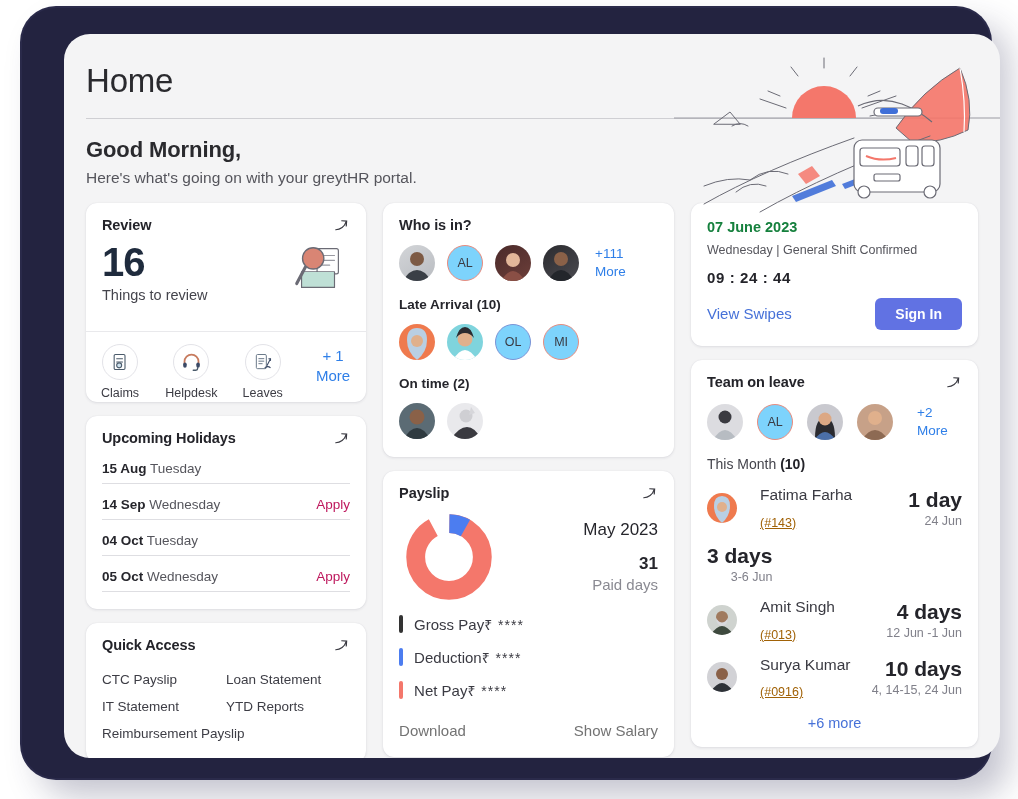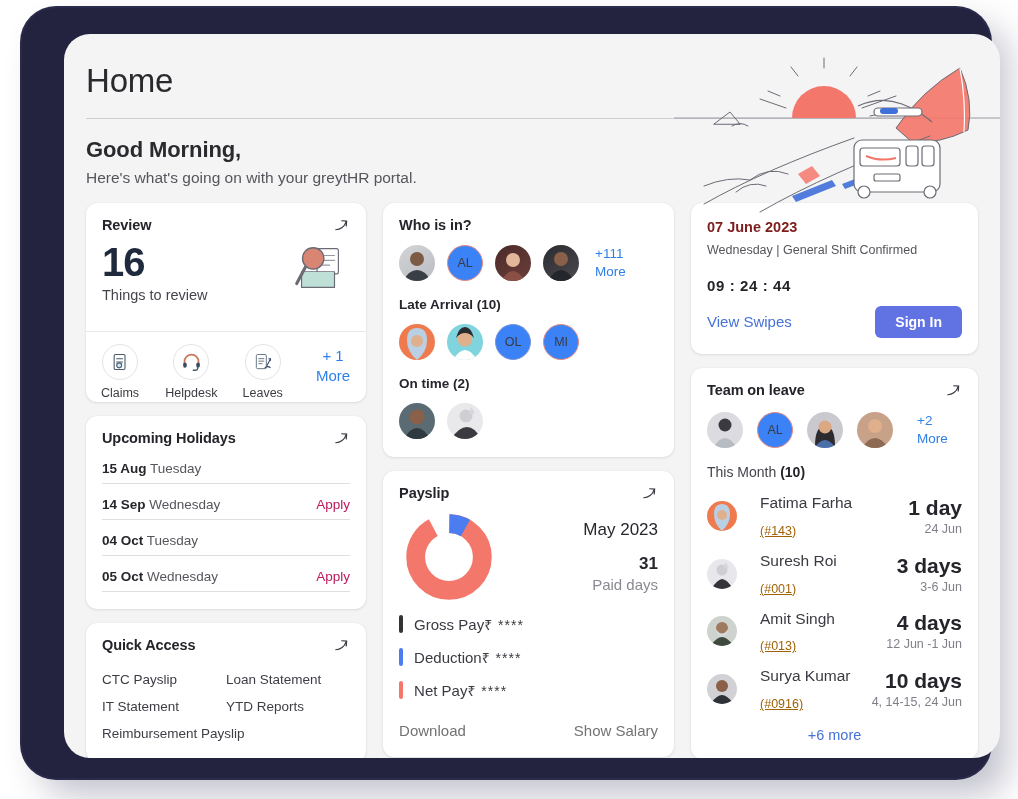--- a/index.html
+++ b/index.html
@@ -116,21 +116,21 @@
   }
   .qa-item.full { width: 100%; }
 
   
   .av-row { display: flex; align-items: center; gap: 12px; margin-top: 12px; }
   .av {
     width: 36px; height: 36px; border-radius: 50%;
     flex: 0 0 36px; overflow: hidden; position: relative;
   }
   .av.initial {
-    border: 1px solid #e98b7d; background: #3b82f6;
+    border: 1px solid #e98b7d; background: #7dd3fc;
     display: flex; align-items: center; justify-content: center;
     font-size: 12.5px; color: #3a3a42; font-weight: 400;
   }
   .av.initial.blue { border-color: #7b93d6; }
   .more-link {
     color: #2f7fe8; font-size: 13.5px; line-height: 1.3; cursor: pointer;
     margin-left: 4px;
   }
   .sec-title {
     font-size: 13.5px; font-weight: 700; color: #26262c; margin-top: 16px;
@@ -151,23 +151,23 @@
   .pay-bar { width: 4px; height: 18px; border-radius: 2px; background: #333; }
   .pay-name { font-size: 15px; color: #3a3a42; }
   .pay-val { font-size: 14px; color: #3a3a42; letter-spacing: 1px; }
   .pay-foot {
     display: flex; align-items: center; justify-content: space-between;
     margin-top: 22px;
   }
   .pay-link { font-size: 15px; color: #737373; cursor: pointer; }
 
   
-  .att-date { font-size: 14.5px; font-weight: 700; color: #7f1d1d; }
+  .att-date { font-size: 14.5px; font-weight: 700; color: #15803d; }
   .att-sub { font-size: 12.5px; color: #55555c; margin-top: 8px; }
-  .att-time { font-size: 15px; font-weight: 700; color: #24242a; margin-top: 20px; letter-spacing: 0.6px; }
+  .att-time { font-size: 15px; font-weight: 700; color: #24242a; margin-top: 12px; letter-spacing: 0.6px; }
   .att-foot {
     display: flex; align-items: center; justify-content: space-between;
     margin-top: 12px;
   }
   .att-link { font-size: 15px; color: #4671d8; cursor: pointer; }
   .btn-signin {
     background: #6172e3; color: #fff; border: none;
     border-radius: 6px; padding: 8px 20px;
     font-size: 14px; font-weight: 700; cursor: pointer;
     font-family: "Liberation Sans", sans-serif;
@@ -572,33 +572,20 @@
                   <div class="tm-id">(#143)</div>
                 </div>
               </div>
               <div class="tm-right">
                 <div class="tm-days">1 day</div>
                 <div class="tm-range">24 Jun</div>
               </div>
             </div>
 
             <div class="tm-row">
-              <div class="tm-left">
-                <div class="tm-av" style="background:#e8e8ec;">
-                  <svg viewBox="0 0 30 30">
-                      <circle cx="15" cy="11" r="5.5" fill="#cfcfd3"></circle>
-                      <path d="M4 30 q7 -10 11 -10 q5 0 11 10z" fill="#34343a"></path>
-                      <path d="M18 3 l4 5 -5 2z" fill="#d8d8dc"></path>
-                    </svg>
-                </div>
-                <div>
-                  <div class="tm-name">Suresh Roi</div>
-                  <div class="tm-id">(#001)</div>
-                </div>
-              </div>
               <div class="tm-right">
                 <div class="tm-days">3 days</div>
                 <div class="tm-range">3-6 Jun</div>
               </div>
             </div>
 
             <div class="tm-row">
               <div class="tm-left">
                 <div class="tm-av" style="background:#cfd3cf;">
                   <svg viewBox="0 0 30 30">

